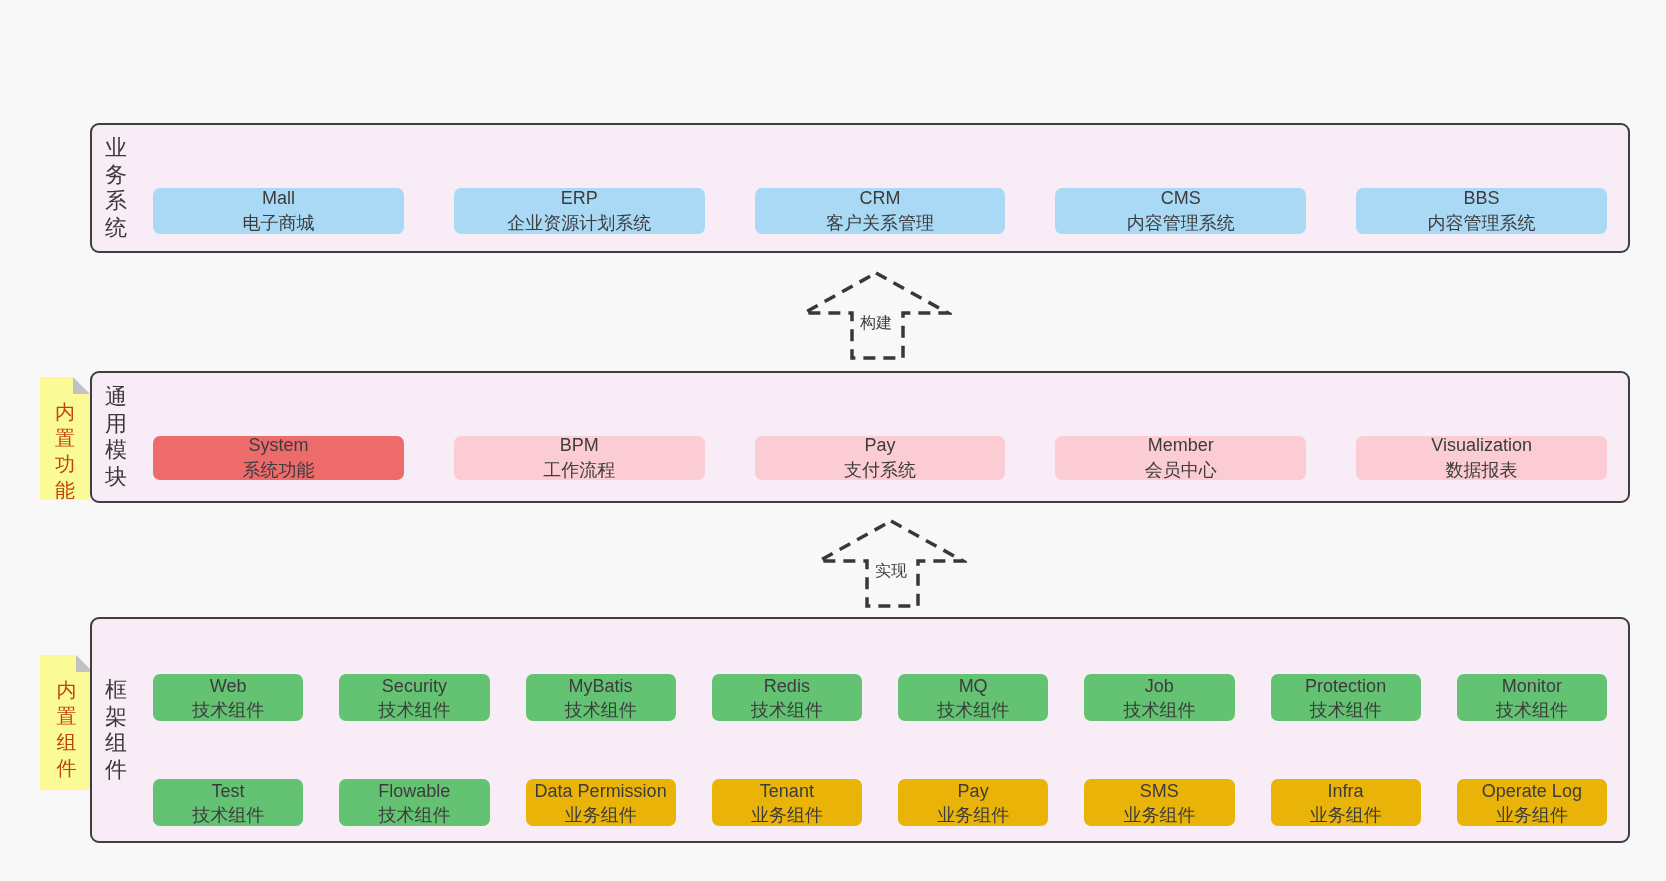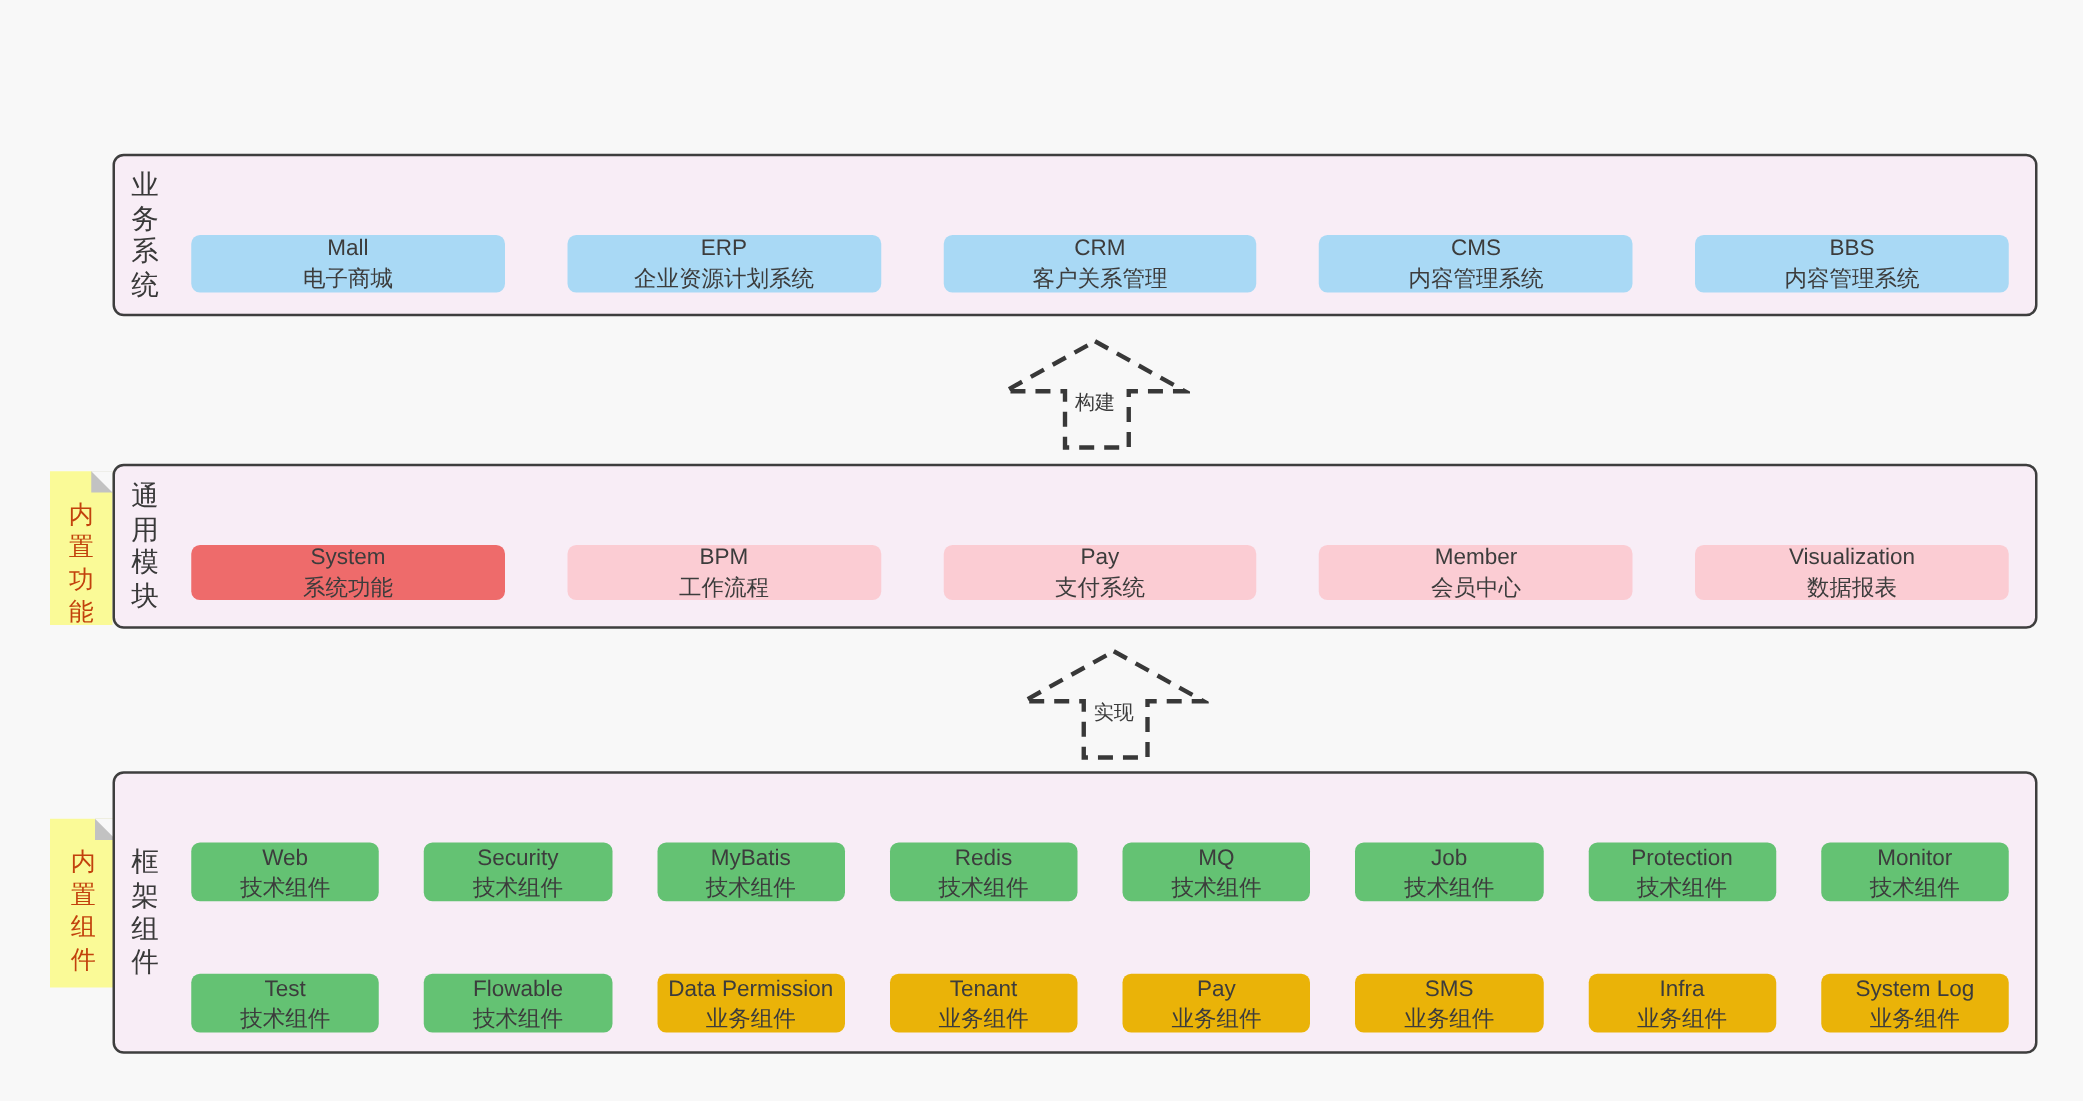--- a/index.html
+++ b/index.html
@@ -260,19 +260,19 @@
       </div>
       <div class="box lightgreen">
         <span>SMS</span>
         <span>业务组件</span>
       </div>
       <div class="box lightgreen">
         <span>Infra</span>
         <span>业务组件</span>
       </div>
       <div class="box lightgreen">
-        <span>System Log</span>
+        <span>Operate Log</span>
         <span>业务组件</span>
       </div>
     </div>
   </div>
 
 </div>
 
 </body></html>

